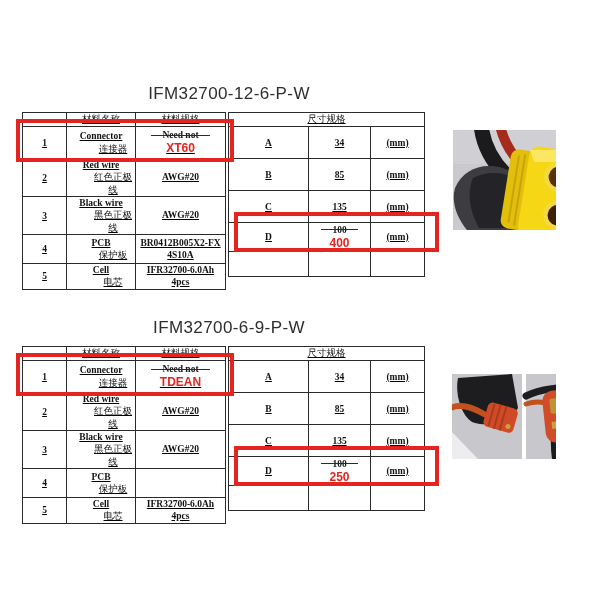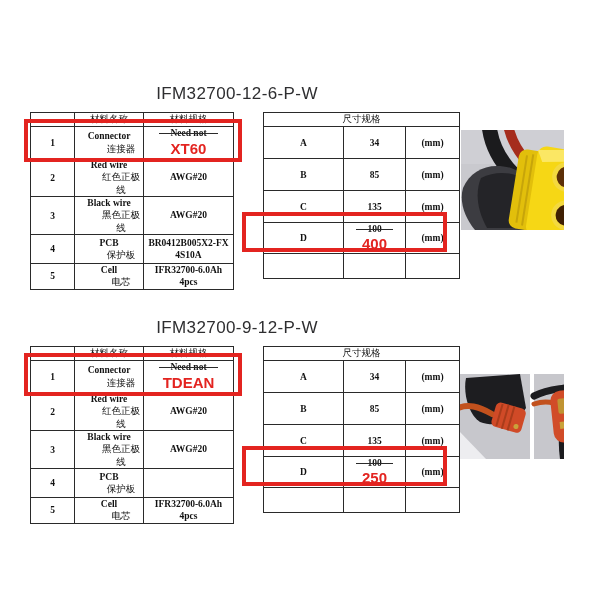--- a/index.html
+++ b/index.html
@@ -1,40 +1,40 @@
 <!DOCTYPE html>
 <html><head>
 <meta charset="utf-8">
 <style>
   html,body{margin:0;padding:0;background:#ffffff;}
   #canvas{position:relative;width:556px;height:600px;background:#ffffff;overflow:hidden;
-          font-family:"Liberation Serif",serif;margin-left:8px;}
+          font-family:"Liberation Serif",serif;}
   .sec-title{position:absolute;left:22px;width:414px;text-align:center;
              font-family:"Liberation Sans",sans-serif;font-size:17px;color:#2e2e30;
              letter-spacing:.4px;white-space:nowrap;}
-  table{border-collapse:collapse;table-layout:fixed;position:absolute;}
+  table{border-collapse:collapse;table-layout:fixed;position:absolute;text-decoration:underline;}
   td{border:1px solid #2a2a2a;padding:0 1px;vertical-align:middle;text-align:center;
      font-size:9.5px;color:#111;overflow:hidden;}
   tr.h13 td{height:13px;}
   tr.h31 td{height:31px;}
   tr.h28 td{height:28px;}
   tr.h24 td{height:24px;}
   .mat{width:203px;left:22px;}
   .mat col.c1{width:44px;} .mat col.c2{width:69px;} .mat col.c3{width:90px;}
-  .dim{width:196px;left:255px;}
+  .dim{width:196px;left:228px;}
   .dim col.c1{width:80px;} .dim col.c2{width:62px;} .dim col.c3{width:54px;}
   .t1{top:112px;} .t2{top:346px;}
   .bold{font-weight:bold;}
   .en{font-weight:bold;line-height:1.3;}
   .cn{line-height:1.3;padding-left:24px;}
   .spec{font-weight:bold;line-height:1.3;}
   .struck{display:inline-block;position:relative;font-weight:bold;color:#151515;line-height:1.3;}
   .struck::after{content:"";position:absolute;left:-11px;right:-11px;top:46%;
                  border-top:1.6px solid #2a2a2a;}
-  .added{font-family:"Liberation Sans",sans-serif;font-weight:bold;font-size:15px;
+  .added{font-family:"Liberation Sans",sans-serif;font-weight:bold;font-size:12px;
          color:#e32420;line-height:1.2;}
   .redbox{position:absolute;border:4px solid #e32420;box-sizing:border-box;}
   .photo{position:absolute;line-height:0;}
 </style>
 </head>
 <body>
 
 <div id="canvas">
 
   <div class="sec-title" style="top:84px">IFM32700-12-6-P-W</div>
@@ -165,21 +165,21 @@
         <path d="M70,23 L118,15 L125,26 L76,34 Z" fill="#fbe764"></path>
         <path d="M60,30 L60,98 M66,28 L66,100" stroke="#c7a50a" stroke-width="2"></path>
         <circle cx="103" cy="45" r="15" fill="#f4d93f"></circle>
         <circle cx="103" cy="45" r="10.5" fill="#5c2f07"></circle>
         <circle cx="108" cy="83" r="15" fill="#f4d93f"></circle>
         <circle cx="108" cy="83" r="10.5" fill="#3f1f03"></circle>
       </g>
     </svg>
   </div>
 
-  <div class="sec-title" style="top:318px">IFM32700-9-12-P-W</div>
+  <div class="sec-title" style="top:318px">IFM32700-6-9-P-W</div>
 
   <table class="mat t2">
     <colgroup>
         <col class="c1">
         <col class="c2">
         <col class="c3">
       </colgroup>
     <tbody>
         <tr class="h13">
       <td></td>

